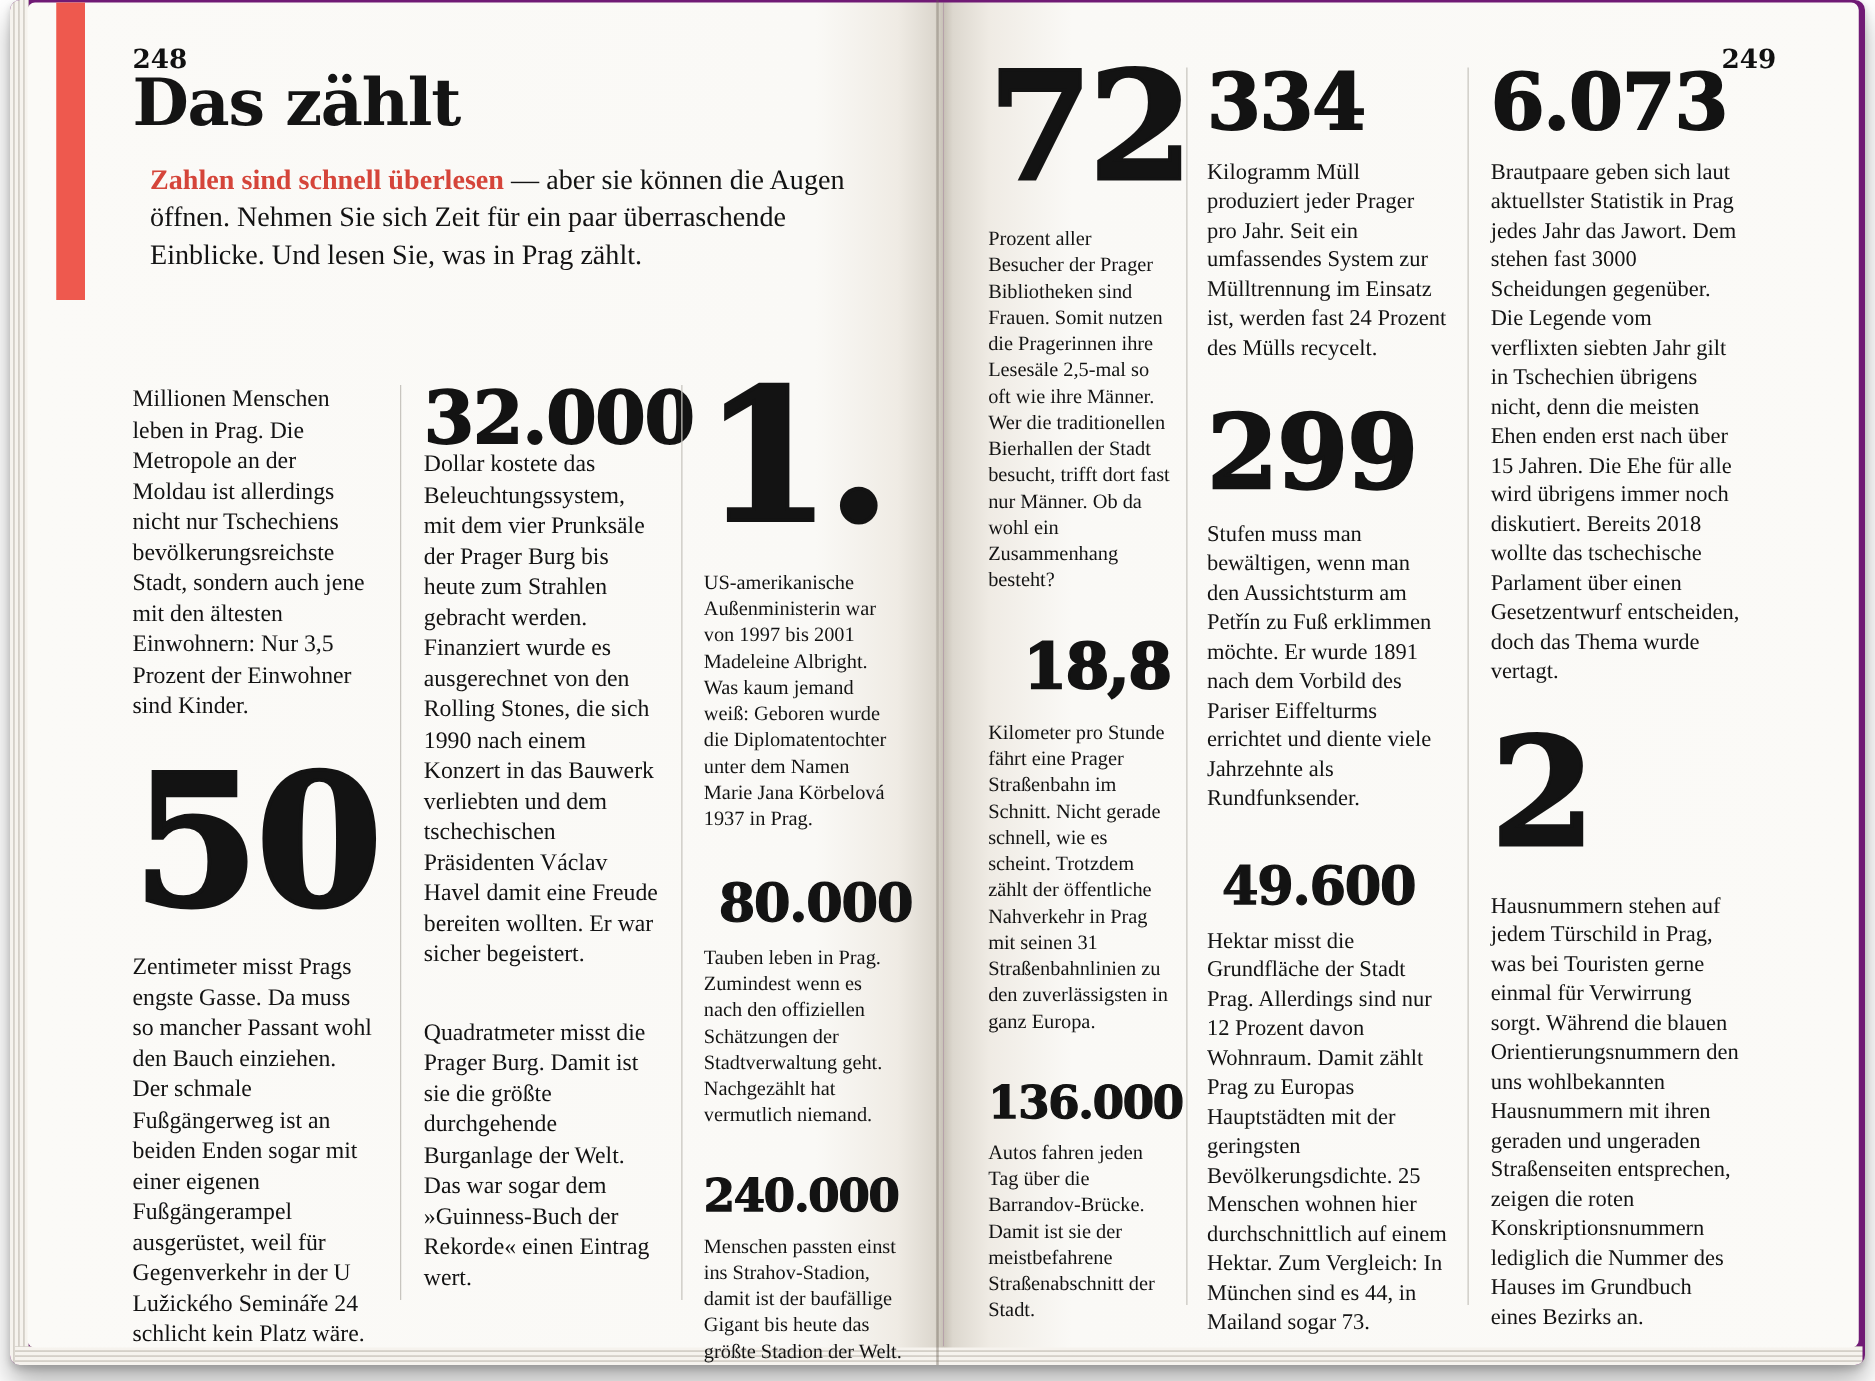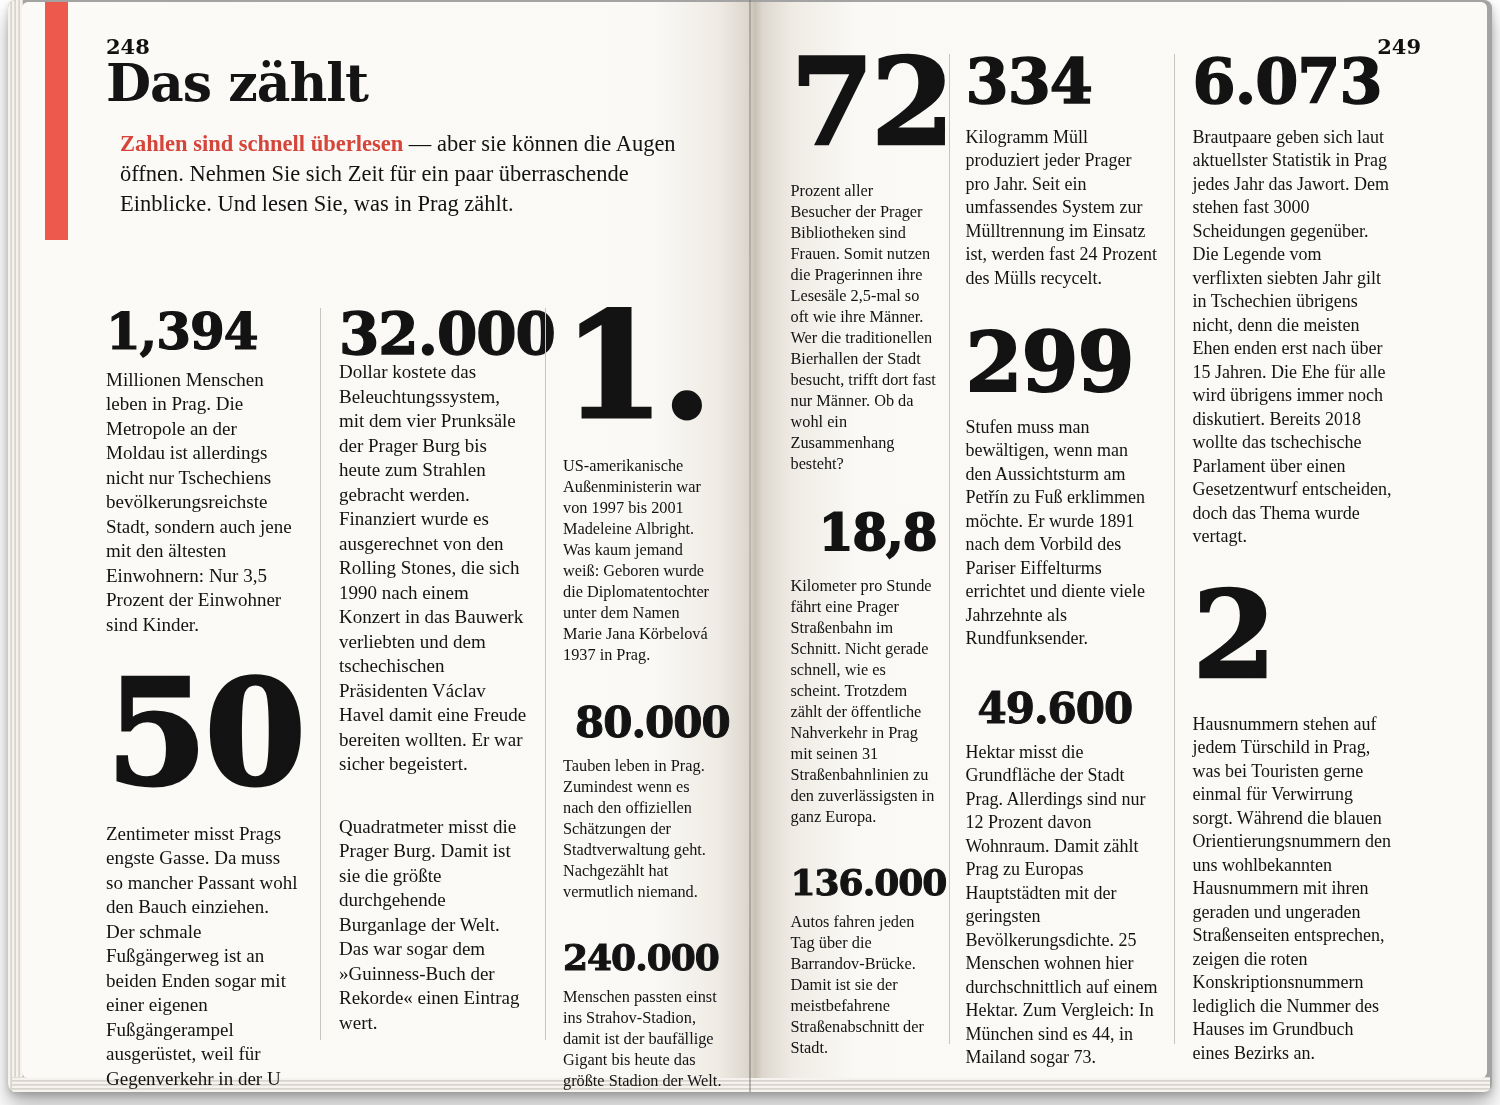--- a/index.html
+++ b/index.html
@@ -4,21 +4,21 @@
 <style>
   html,body{margin:0;padding:0;}
   body{
     width:1500px;height:1105px;position:relative;overflow:hidden;
     background:#ffffff;
     font-family:"Liberation Serif", serif;
     color:#131313;
   }
   .book{
     position:absolute;left:8px;top:0;width:1484px;height:1092px;
-    background:#a3a3a3;border-radius:8px;overflow:hidden;
+    background:#701a75;border-radius:8px;overflow:hidden;
     box-shadow:0 14px 22px rgba(0,0,0,.30), 0 3px 6px rgba(0,0,0,.18);
   }
   .edge-left{
     position:absolute;left:0;top:0;bottom:0;width:15px;
     background:repeating-linear-gradient(90deg,#f6f3ee 0px,#f6f3ee 2px,#ccc7bf 3px,#e4e0d9 4px);
   }
   .edge-bottom{
     position:absolute;left:4px;right:2px;bottom:0;height:15px;
     background:repeating-linear-gradient(0deg,#f6f3ee 0px,#f6f3ee 2px,#ccc7bf 3px,#e4e0d9 4px);
   }
@@ -99,21 +99,20 @@
       <div class="page-number">248</div>
 
       <div class="header">
         <h1 class="title">Das zählt</h1>
         <p class="intro"><span class="hl">Zahlen sind schnell überlesen</span><span> — aber sie können die Augen öffnen. Nehmen Sie sich Zeit für ein paar überraschende Einblicke. Und lesen Sie, was in Prag zählt.</span></p>
       </div>
 
       <div class="cols cols-left">
         <div class="col c1 t-lg">
           <div class="stat">
-            <div class="stat-num n-50">1,394</div>
             <p class="stat-text">Millionen Menschen leben in Prag. Die Metropole an der Moldau ist allerdings nicht nur Tschechiens bevölkerungsreichste Stadt, sondern auch jene mit den ältesten Einwohnern: Nur 3,5 Prozent der Einwohner sind Kinder.</p>
           </div>
           <div class="stat">
             <div class="stat-num n-150">50</div>
             <p class="stat-text">Zentimeter misst Prags engste Gasse. Da muss so mancher Passant wohl den Bauch einziehen. Der schmale Fußgängerweg ist an beiden Enden sogar mit einer eigenen Fußgängerampel ausgerüstet, weil für Gegenverkehr in der U Lužického Semináře 24 schlicht kein Platz wäre.</p>
           </div>
         </div>
 
         <div class="col c2 t-lg">
           <div class="stat">

